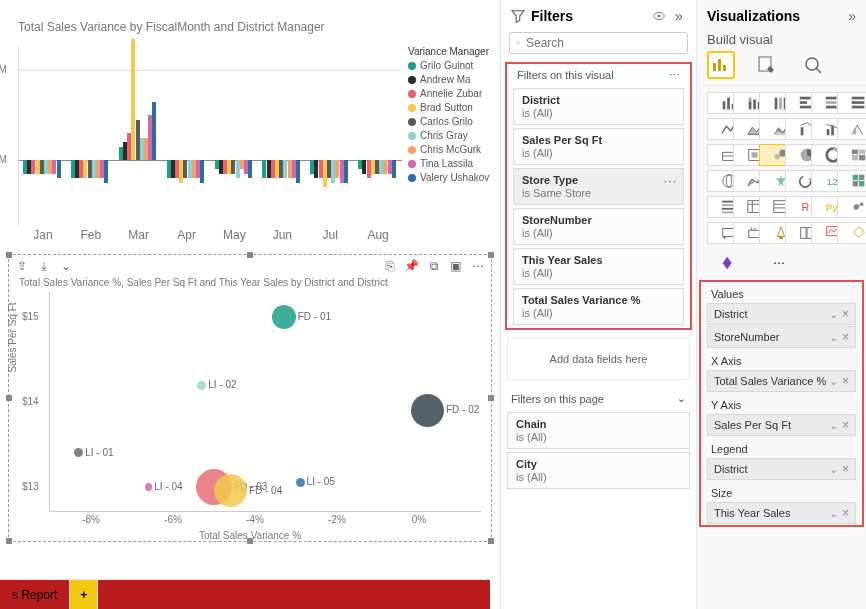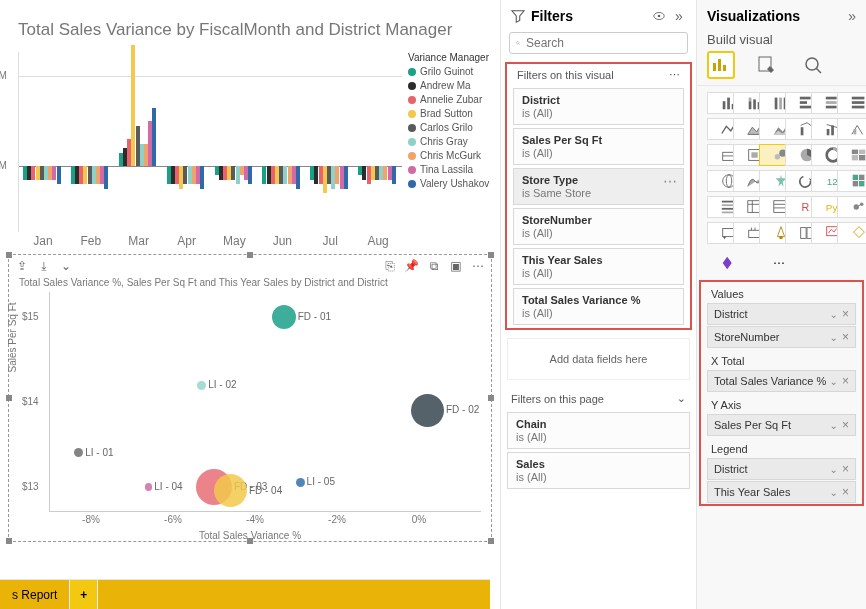--- a/index.html
+++ b/index.html
@@ -2,21 +2,21 @@
 <html><head>
 <meta charset="utf-8">
 <style>
 * { box-sizing: border-box; margin: 0; padding: 0; font-family: "Segoe UI", Arial, sans-serif; }
 body { background: #fff; width: 866px; height: 609px; overflow: hidden; position: relative; }
 .app { display: flex; height: 100%; }
 .canvas { flex: 1; position: relative; background: #fff; padding: 8px 8px 0 8px; display: flex; flex-direction: column; }
 
 
 .chart1 { height: 238px; position: relative; padding: 10px 0 0 10px; }
-.chart1-title { font-size: 17px; color: #777; padding: 2px 0 12px 0; }
+.chart1-title { font-size: 12px; color: #777; padding: 2px 0 12px 0; }
 .chart1-body { display: flex; height: 180px; }
 .chart1-plot { flex: 1; position: relative; border-left: 1px solid #ddd; }
 .y-tick { position: absolute; left: -40px; font-size: 10px; color: #777; }
 .y-grid { position: absolute; left: 0; right: 0; height: 1px; background: #ddd; }
 .baseline { position:absolute; left:0; right:0; height:1px; background:#888; }
 .x-labels { position: absolute; bottom: -16px; left: 0; right: 0; display: flex; font-size: 12px; color: #777; }
 .x-labels span { flex: 1; text-align: center; }
 .bar-groups { position: absolute; top:0; bottom:0; left:0; right:0; display:flex; }
 .bar-group { flex:1; position:relative; }
 .bar { position:absolute; width:4px; bottom:0; }
@@ -38,21 +38,21 @@
 .chart2-plot { position: relative; height: 220px; margin: 0 10px 0 40px; border-left:1px solid #ccc; border-bottom:1px solid #ccc; }
 .bubble { position:absolute; border-radius:50%; opacity:0.85; }
 .bubble-label { position:absolute; font-size:10px; color:#666; white-space:nowrap; }
 .y2tick { position:absolute; left:-28px; font-size:10px; color:#777; }
 .x2tick { position:absolute; bottom:-14px; font-size:10px; color:#777; transform:translateX(-50%); }
 .y2label { position:absolute; left:-38px; top:50%; transform:rotate(-90deg) translateX(50%); transform-origin:left center; font-size:10px; color:#777; white-space:nowrap; }
 .x2label { text-align:center; font-size:10px; color:#777; margin-top:18px; }
 .dotgrid { position:absolute; inset:0; background-image:radial-gradient(#ddd 0.5px, transparent 0.5px); background-size:10px 10px; pointer-events:none; }
 
 
-.tabs { height: 30px; display:flex; align-items:center; border-top:1px solid #e5e5e5; background:#eab308; }
+.tabs { height: 30px; display:flex; align-items:center; border-top:1px solid #e5e5e5; background:#b91c1c; }
 .tab { padding:0 12px; height:100%; display:flex; align-items:center; font-size:12px; border-right:1px solid #eee; }
 .tab.add { background:#f2c811; color:#000; width:28px; justify-content:center; font-weight:bold; }
 
 
 .filters { width: 196px; border-left:1px solid #e5e5e5; background:#fff; display:flex; flex-direction:column; }
 .panel-header { display:flex; align-items:center; padding:8px 10px; font-size:14px; gap:6px; }
 .panel-header .spacer{flex:1}
 .panel-header .pi{width:14px;height:14px;color:#666;cursor:pointer;display:flex;align-items:center;justify-content:center;}
 .filter-icon { width:14px;height:14px; }
 .search-box { margin:0 8px 8px 8px; border:1px solid #ccc; border-radius:3px; display:flex; align-items:center; padding:3px 6px; gap:6px; }
@@ -369,21 +369,21 @@
     <div class="sec-header">
       <span>Filters on this page</span>
       <span>⌄</span>
     </div>
     <div id="filters-page">
         <div class="filter-card">
           <div class="fc-title">Chain</div>
           <div class="fc-sub">is (All)</div>
         </div>
         <div class="filter-card">
-          <div class="fc-title">Sales</div>
+          <div class="fc-title">City</div>
           <div class="fc-sub">is (All)</div>
         </div>
       </div>
   </div>
 
   <div class="viz">
     <div class="viz-head">
       <span style="font-weight:600">Visualizations</span>
       <span class="spacer"></span>
       <span style="color:#666;cursor:pointer">»</span>
@@ -655,21 +655,21 @@
           <span class="chev">⌄</span>
           <span class="x">×</span>
         </div>
       <div class="well">
           <span>StoreNumber</span>
           <span class="spacer"></span>
           <span class="chev">⌄</span>
           <span class="x">×</span>
         </div>
 
-      <div class="well-label">X Total</div>
+      <div class="well-label">X Axis</div>
       <div class="well">
           <span>Total Sales Variance %</span>
           <span class="spacer"></span>
           <span class="chev">⌄</span>
           <span class="x">×</span>
         </div>
 
       <div class="well-label">Y Axis</div>
       <div class="well">
           <span>Sales Per Sq Ft</span>
@@ -679,20 +679,21 @@
         </div>
 
       <div class="well-label">Legend</div>
       <div class="well">
           <span>District</span>
           <span class="spacer"></span>
           <span class="chev">⌄</span>
           <span class="x">×</span>
         </div>
 
+      <div class="well-label">Size</div>
       <div class="well">
           <span>This Year Sales</span>
           <span class="spacer"></span>
           <span class="chev">⌄</span>
           <span class="x">×</span>
         </div>
     </div>
   </div>
 </div>
 

